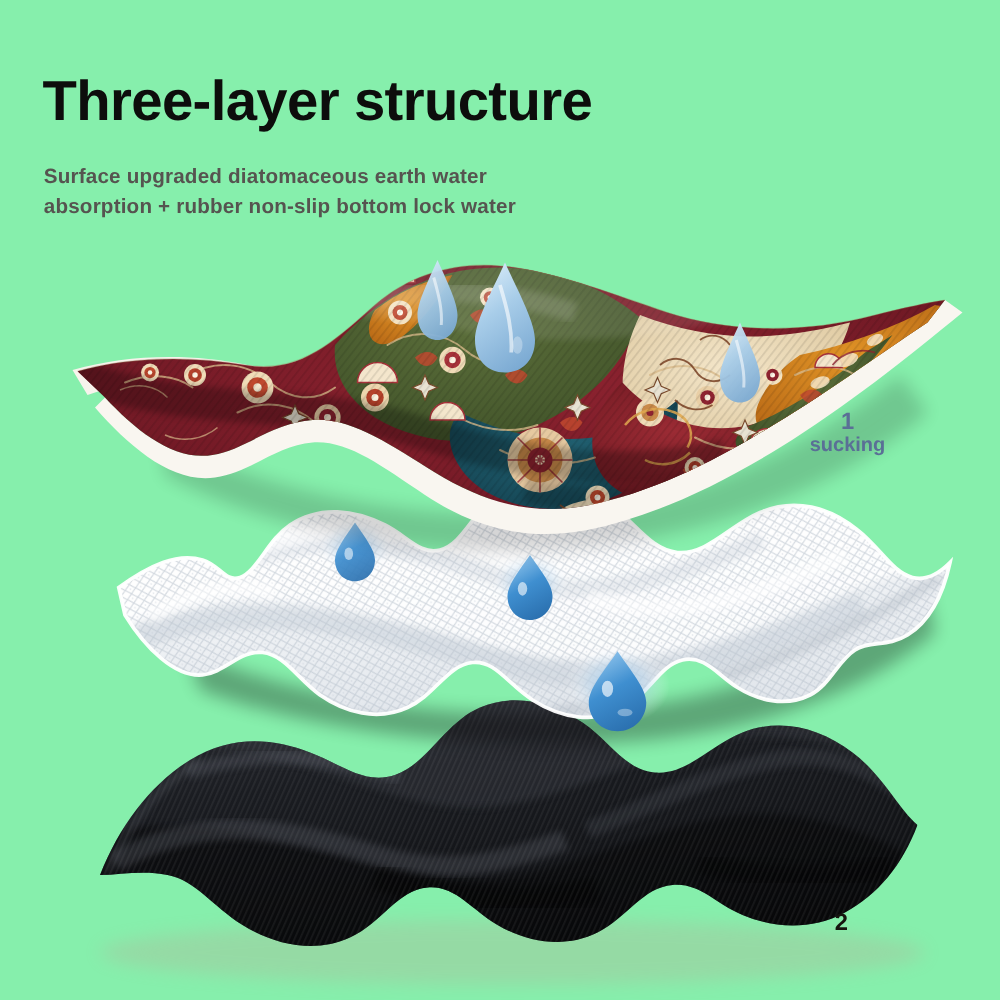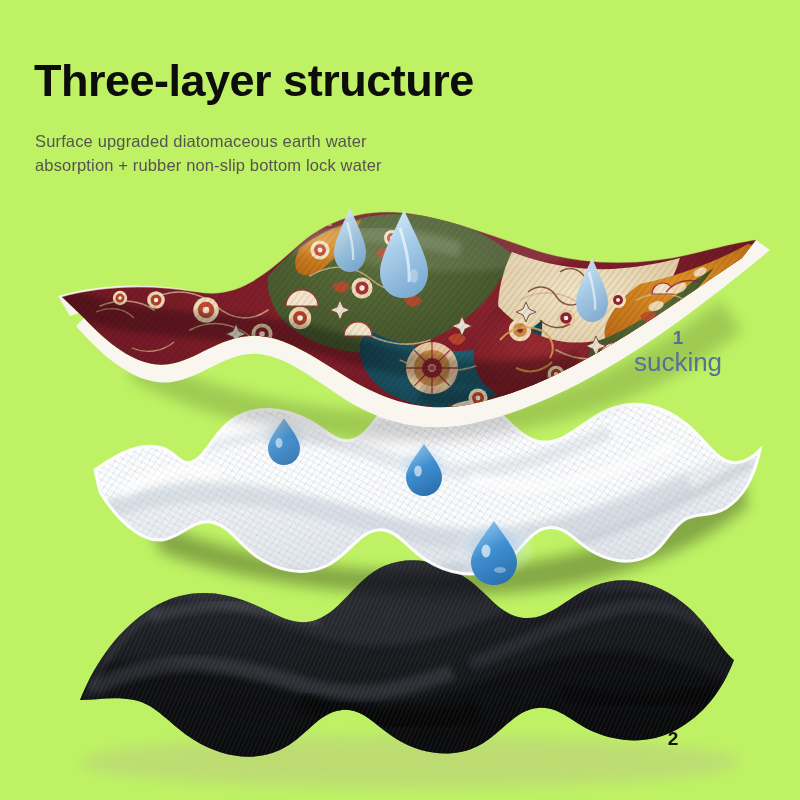--- a/index.html
+++ b/index.html
@@ -29,43 +29,43 @@
     letter-spacing: -0.5px;
     color: #0d0d0c;
     line-height: 1.0;
     white-space: nowrap;
   }
   .subhead {
     position: absolute;
     left: 35px;
     top: 130px;
     font-size: 16.5px;
-    font-weight: normal;
+    font-weight: bold;
     color: #565450;
     line-height: 1.45;
     letter-spacing: 0.15px;
     white-space: pre-line;
   }
 
   
   .callout {
     position: absolute;
     text-align: center;
     line-height: 1.12;
     white-space: nowrap;
   }
   .callout .num {
     display: block;
     font-size: 19px;
     font-weight: bold;
   }
   .callout .word {
     display: block;
-    font-size: 26px;
-    font-weight: normal;
+    font-size: 16px;
+    font-weight: bold;
   }
   #callout-sucking {
     left: 613px;
     top: 327px;
     width: 130px;
     color: #5a6f96;
   }
   #callout-locking {
     left: 608px;
     top: 728px;
@@ -81,21 +81,21 @@
     pointer-events: none;
   }
   .stage svg { display: block; width: 800px; height: 800px; }
 
   
   .drop-group { pointer-events: none; }
 </style>
 </head>
 <body style="background: rgb(236, 231, 221);">
 
-<div id="page" style="background: #bef264;">
+<div id="page" style="background: #86efac;">
 
   <div class="stage">
     <svg viewBox="0 0 800 800" xmlns="http://www.w3.org/2000/svg">
       <defs>
 
         <radialGradient id="gRedA" cx="35%" cy="40%" r="70%">
           <stop offset="0%" stop-color="#9b2b34"></stop>
           <stop offset="100%" stop-color="#6b1720"></stop>
         </radialGradient>
         <radialGradient id="gRedB" cx="50%" cy="45%" r="70%">

